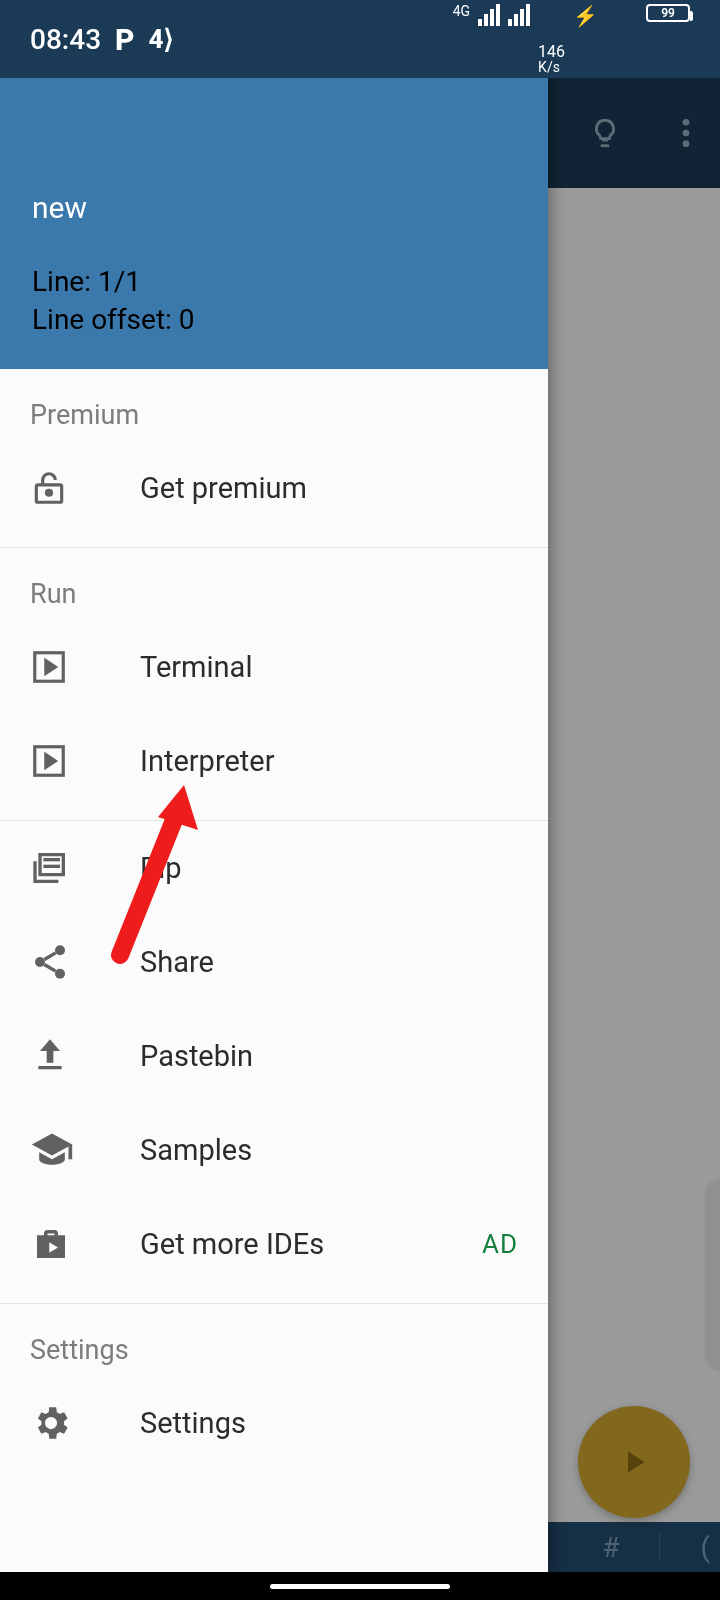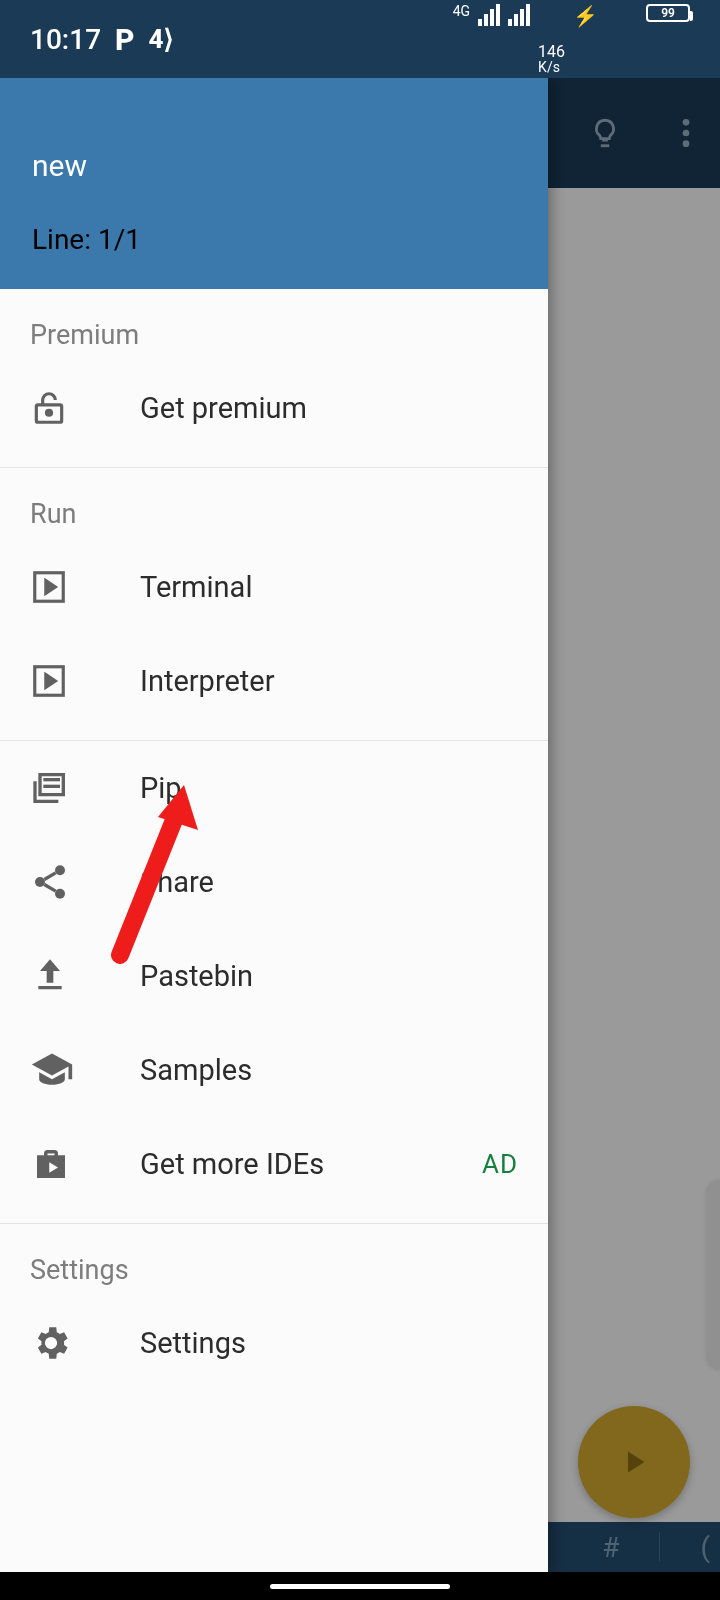--- a/index.html
+++ b/index.html
@@ -61,21 +61,21 @@
 
   
   .scrim { position: absolute; inset: 78px 0 0 0; background: rgba(0,0,0,0.38); z-index: 20; }
 
   
   .drawer {
     position: absolute; top: 78px; left: 0; width: 548px; bottom: 28px;
     background: #fbfbfb; z-index: 30; box-shadow: 4px 0 12px rgba(0,0,0,0.3);
     display: flex; flex-direction: column; overflow: hidden;
   }
-  .drawer-header { background: #3b78ac; color: #fff; padding: 22px 32px 30px 32px; }
+  .drawer-header { background: #3b78ac; color: #fff; padding: 64px 32px 30px 32px; }
   .drawer-title { font-size: 30px; margin-top: 48px; margin-bottom: 38px; }
   .drawer-sub { font-size: 28px; color: #000000; line-height: 1.35; }
 
   .section-divider { height: 1px; background: #e3e3e3; }
 
   .section-label { color: #7d7d7d; font-size: 27px; padding: 30px 30px 10px 30px; }
 
   .item {
     display: flex; align-items: center; height: 94px; padding: 0 30px;
     color: #2c2c2c; font-size: 29px;
@@ -92,21 +92,21 @@
 
   svg { display: block; }
 </style>
 </head>
 <body>
 
 <div class="screen">
 
   <div class="status-bar">
     <div class="status-left">
-      <span>10:17</span>
+      <span>08:43</span>
       <span class="p-icon">P</span>
       <span class="fourd-icon">4⟩</span>
     </div>
     <div class="status-right">
       <span class="net-label">4G</span>
       <span class="signal">
           <span class="b1"></span>
           <span class="b2"></span>
           <span class="b3"></span>
           <span class="b4"></span>
@@ -157,20 +157,21 @@
         <path d="M8 5v14l11-7z"></path>
       </svg>
   </div>
 
   <div class="scrim"></div>
 
   <div class="drawer">
     <div class="drawer-header">
       <div class="drawer-title">new</div>
       <div class="drawer-sub">Line: 1/1</div>
+      <div class="drawer-sub">Line offset: 0</div>
     </div>
 
     <div class="block block-top">
       <div class="section-label">Premium</div>
       <div class="item">
         <span class="ic">
           <svg width="38" height="38" viewBox="0 0 24 24" fill="none" stroke="#616161" stroke-width="2">
               <rect x="4" y="10" width="16" height="11" rx="1"></rect>
               <path d="M8 10V7a4 4 0 0 1 8 0"></path>
               <circle cx="12" cy="15" r="1.6" fill="#616161"></circle>

